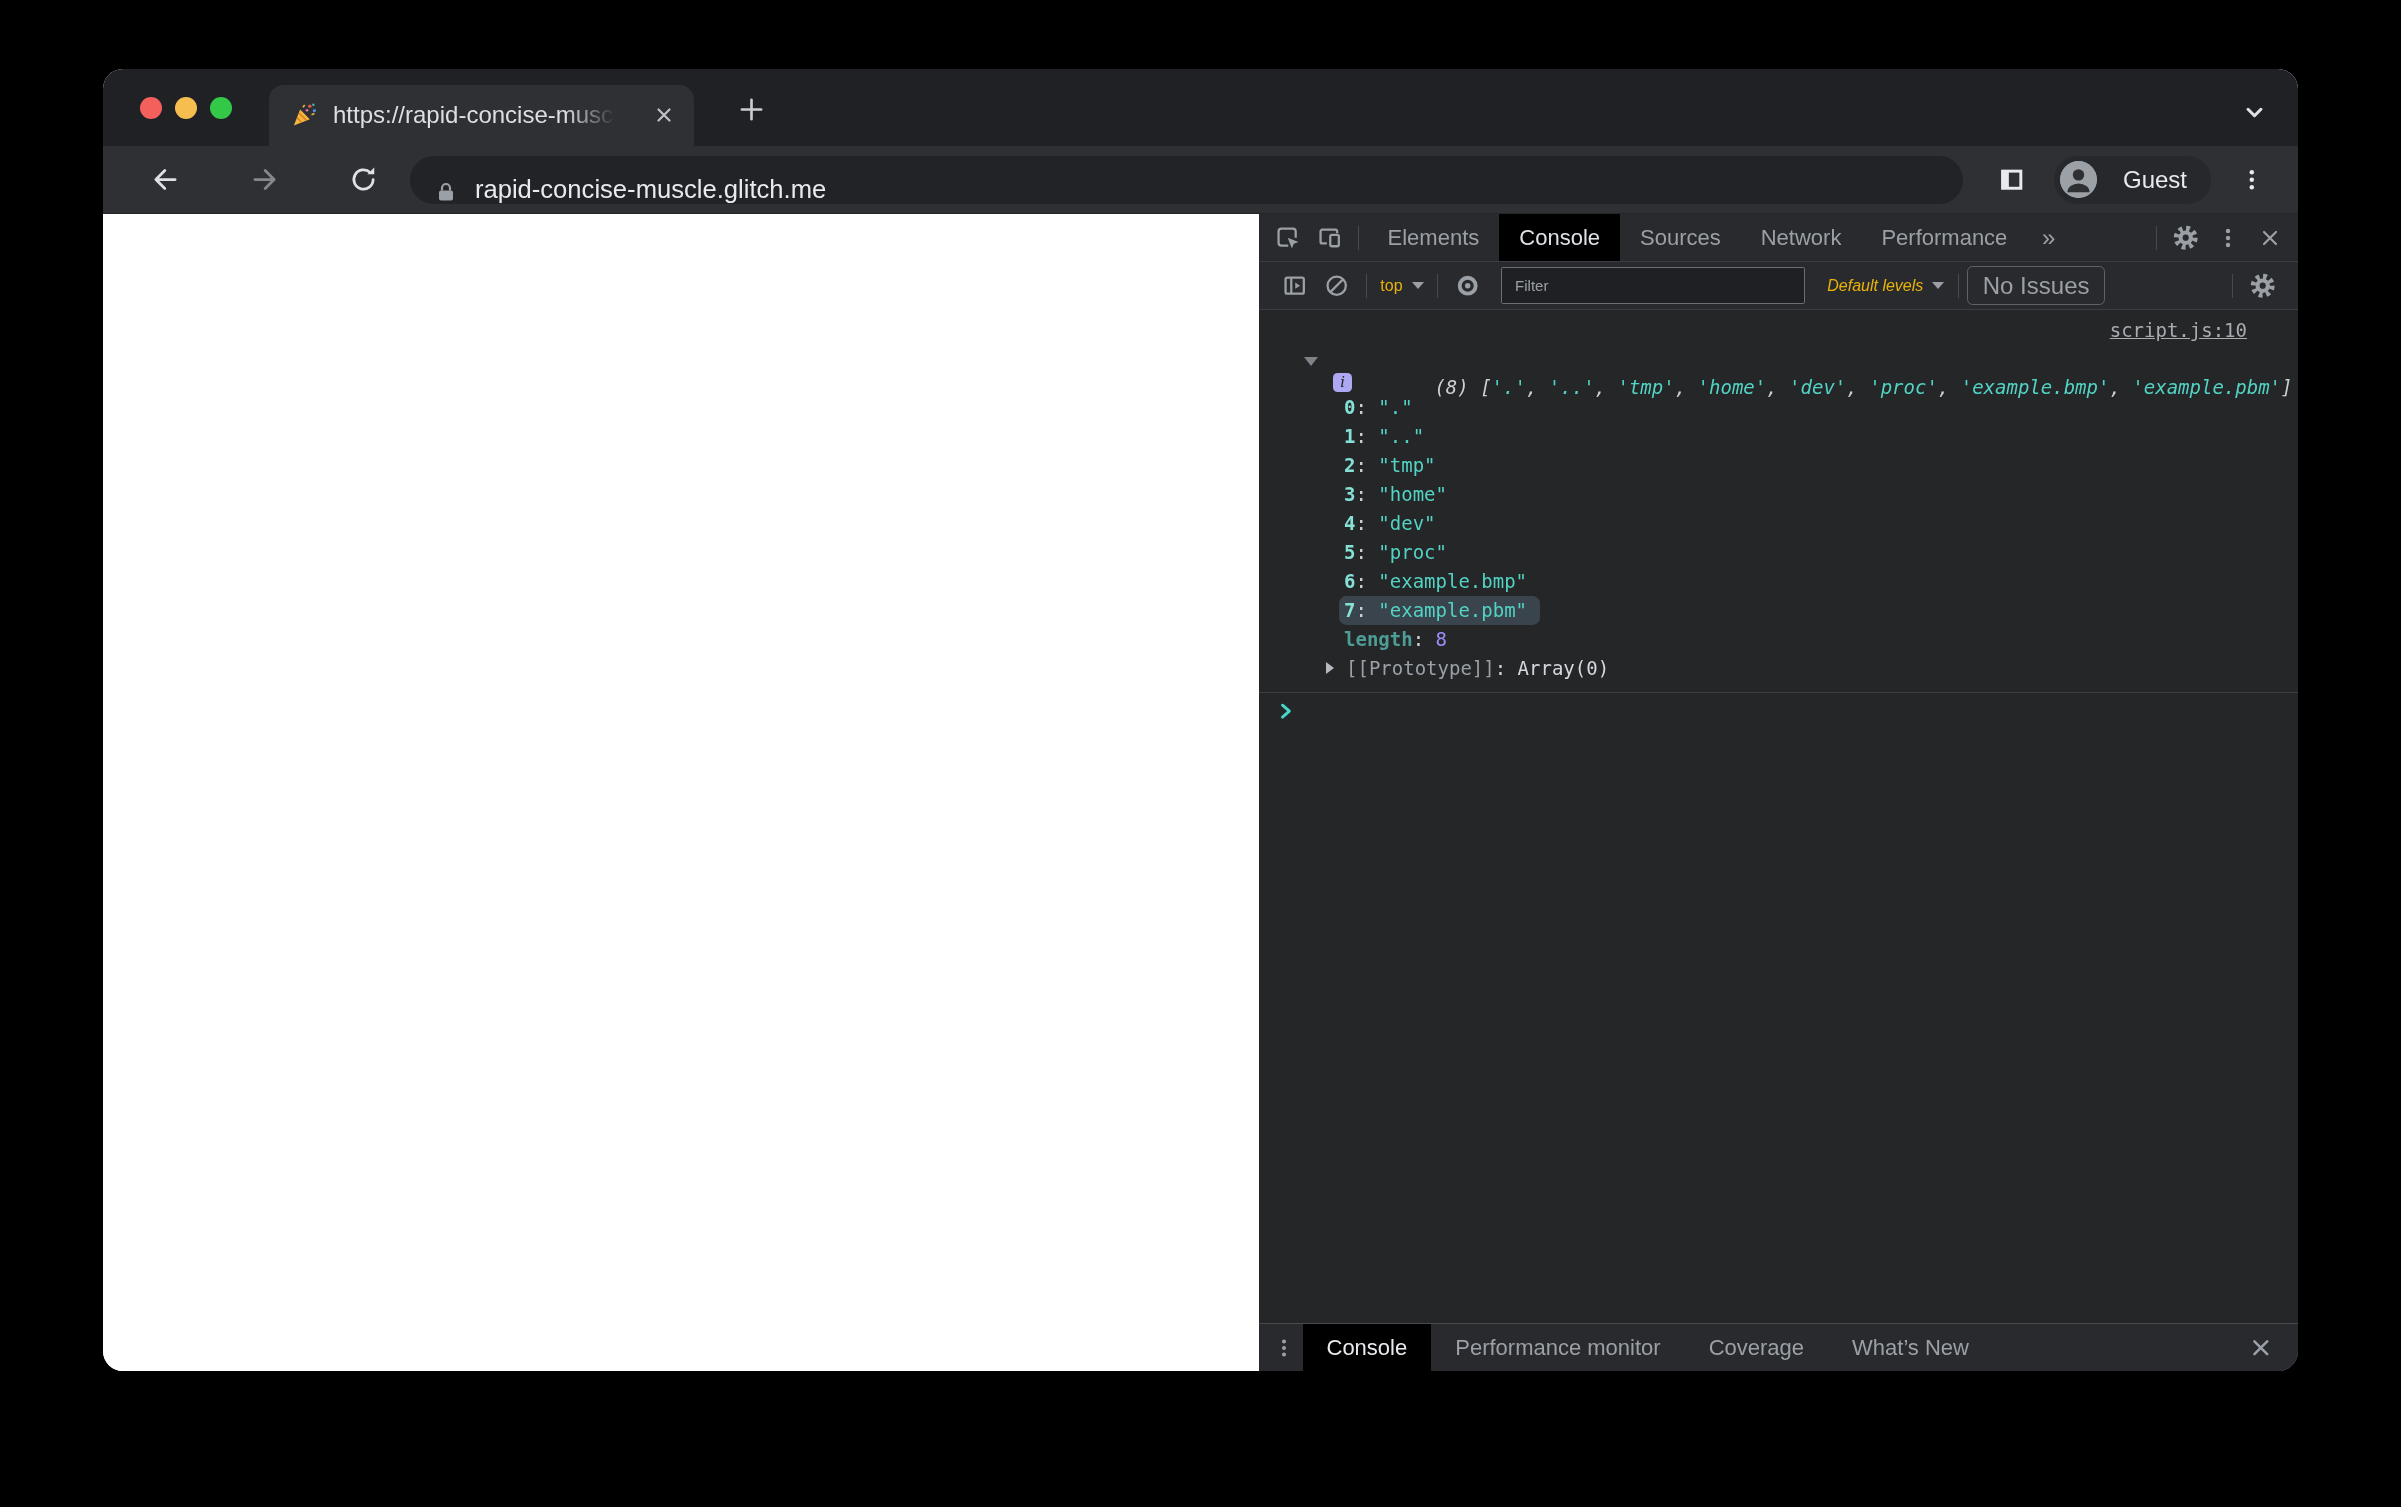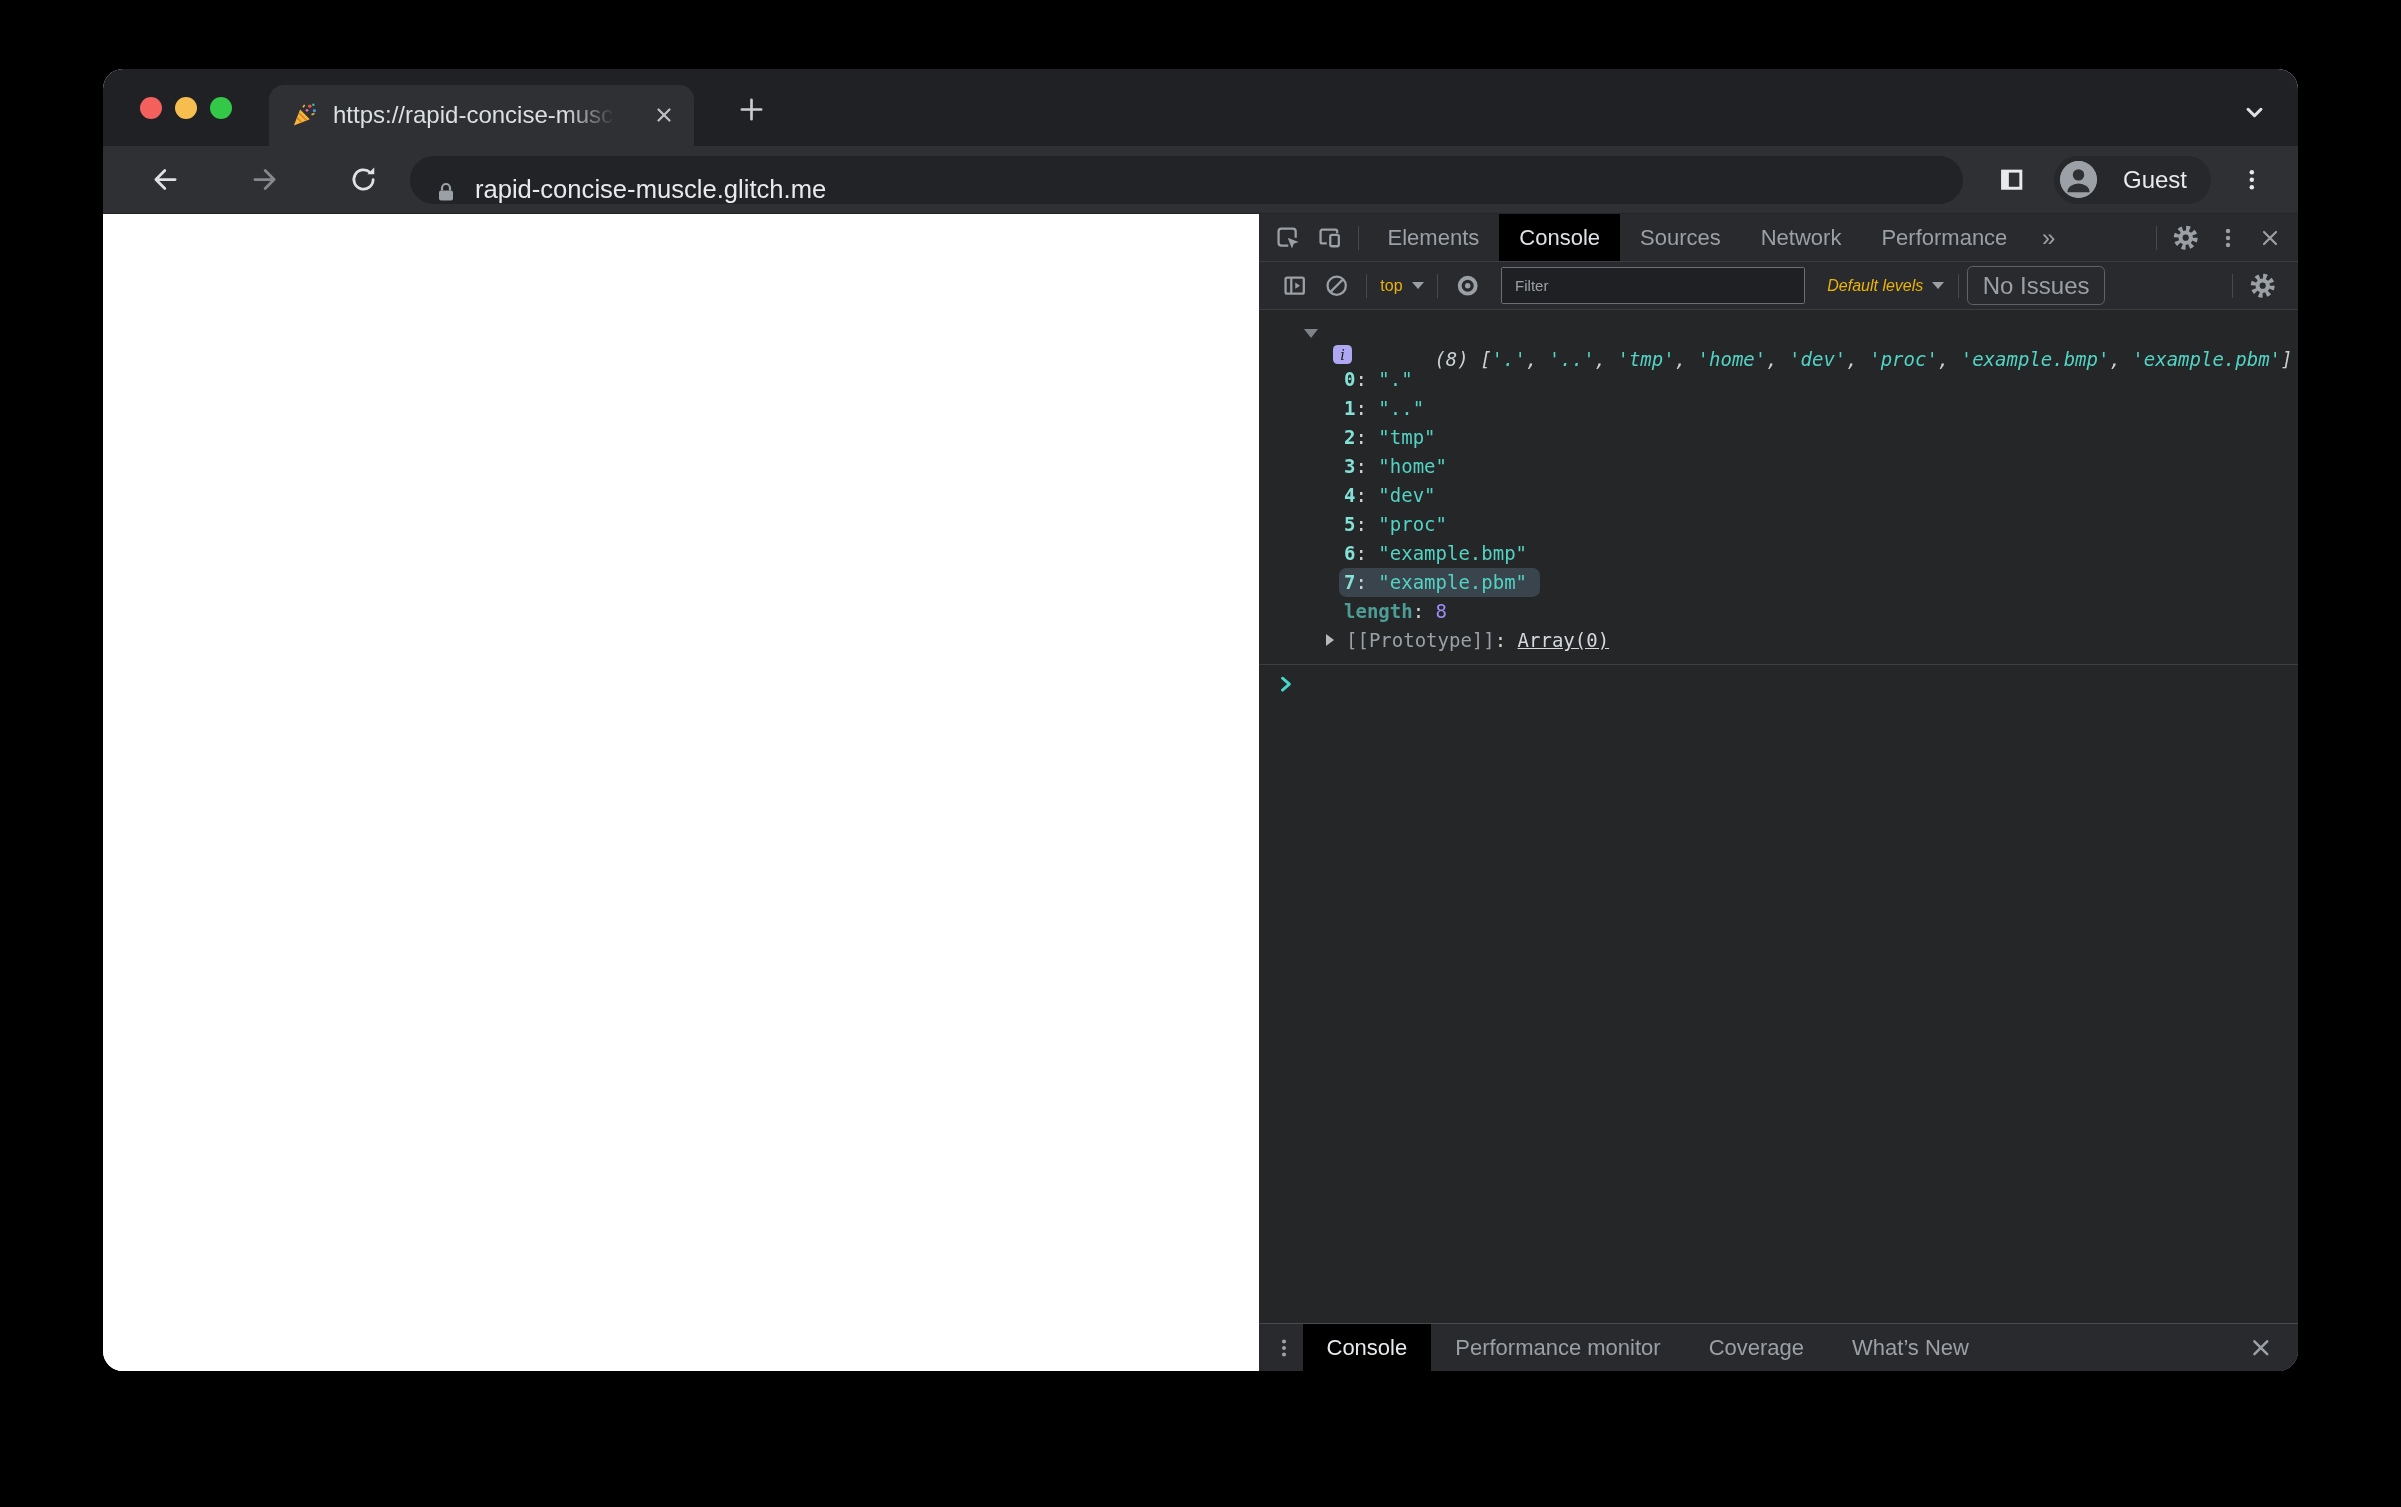--- a/index.html
+++ b/index.html
@@ -100,21 +100,21 @@
   .ev { color:#52D3C4; }
   .hl { display:inline-block; background:#3A444C; border-radius:7.3px;
     padding:0 12.8px 0 5.5px; margin-left:-5.5px; }
   .len-k { color:#4E9C96; font-weight:bold; }
   .len-v { color:#9E8CFC; }
   .proto-row { height:29px; padding-left:87px; position:relative; white-space:pre; }
   .twisty-right { position:absolute; left:67px; top:8.2px; width:0; height:0;
     border-top:6.4px solid transparent; border-bottom:6.4px solid transparent;
     border-left:8.2px solid #B6BABF; }
   .proto-k { color:#9AA0A6; }
-  .proto-v { color:#D5D9DE;text-decoration:underline; }
+  .proto-v { color:#D5D9DE; }
   .console-sep { border-top:0.9px solid #3B3F44; margin-top:9.1px; }
   .prompt-row { height:37px; display:flex; align-items:center; padding-left:18.3px; }
   
   .drawer { height:48px; background:#292A2E; border-top:0.9px solid #47494D;
     display:flex; align-items:stretch; flex:none; padding:0 18.3px 0 5.5px; }
   .drawer-kebab { width:38px; display:flex; align-items:center; justify-content:center; flex:none; }
   .drawer-tab { padding:0 24px; display:flex; align-items:center; font-size:22px; color:#9AA0A6; flex:none; }
   .drawer-tab.active { background:#000; color:#E8EAED; }
   .drawer-close { margin-left:auto; align-self:center; width:37px; height:37px;
     display:flex; align-items:center; justify-content:center; }
@@ -307,20 +307,23 @@
         <span class="dt-iconbtn">
           <svg width="27.4" height="27.4" viewBox="0 0 24 24">
             <circle cx="12" cy="12" r="8" fill="none" stroke="#9AA0A6" stroke-width="5" stroke-dasharray="3.2 3.1"></circle>
             <circle cx="12" cy="12" r="6.3" fill="#9AA0A6"></circle>
             <circle cx="12" cy="12" r="2.7" fill="#292A2E"></circle>
           </svg>
         </span>
       </div>
 
       <div class="console">
+        <div class="src-row">
+          <span class="src-link">script.js:10</span>
+        </div>
 
         <div class="preview-row">
           <span class="twisty-down"></span><span class="tok-meta">(8) </span><span class="tok-punc">[</span><span class="tok-str">'.'</span><span class="tok-punc">, </span><span class="tok-str">'..'</span><span class="tok-punc">, </span><span class="tok-str">'tmp'</span><span class="tok-punc">, </span><span class="tok-str">'home'</span><span class="tok-punc">, </span><span class="tok-str">'dev'</span><span class="tok-punc">, </span><span class="tok-str">'proc'</span><span class="tok-punc">, </span><span class="tok-str">'example.bmp'</span><span class="tok-punc">, </span><span class="tok-str">'example.pbm'</span><span class="tok-punc">]</span>
         </div>
 
         <div class="i-row">
           <span class="i-badge">i</span>
         </div>
 
         <div class="entry-row"><span class="ek">0</span><span class="ec">: </span><span class="ev">"."</span></div>

